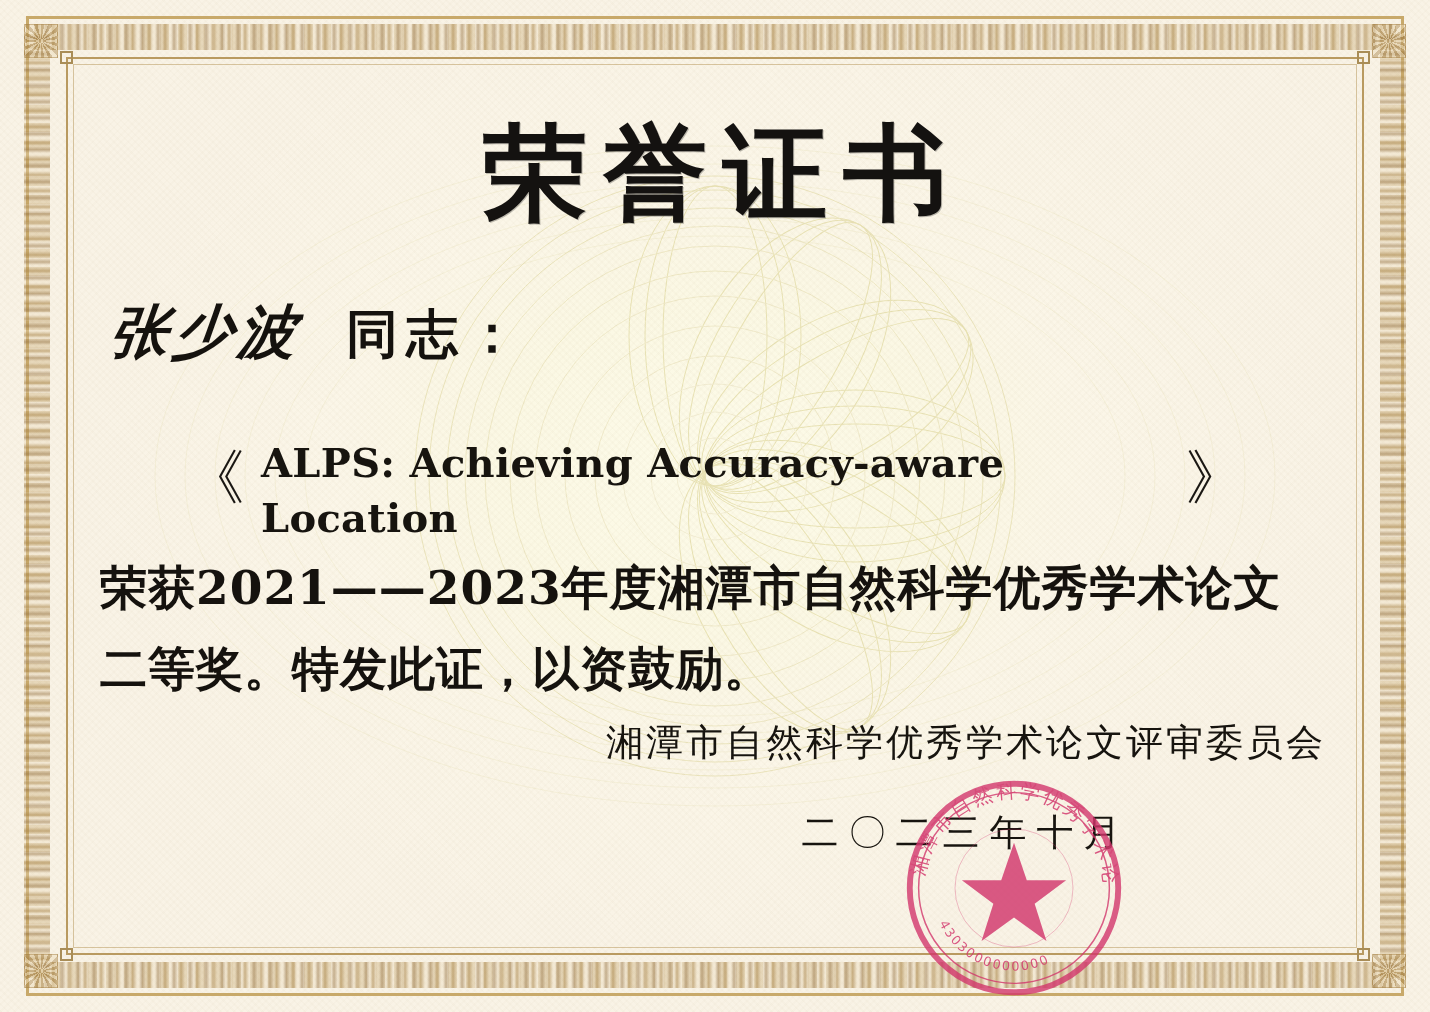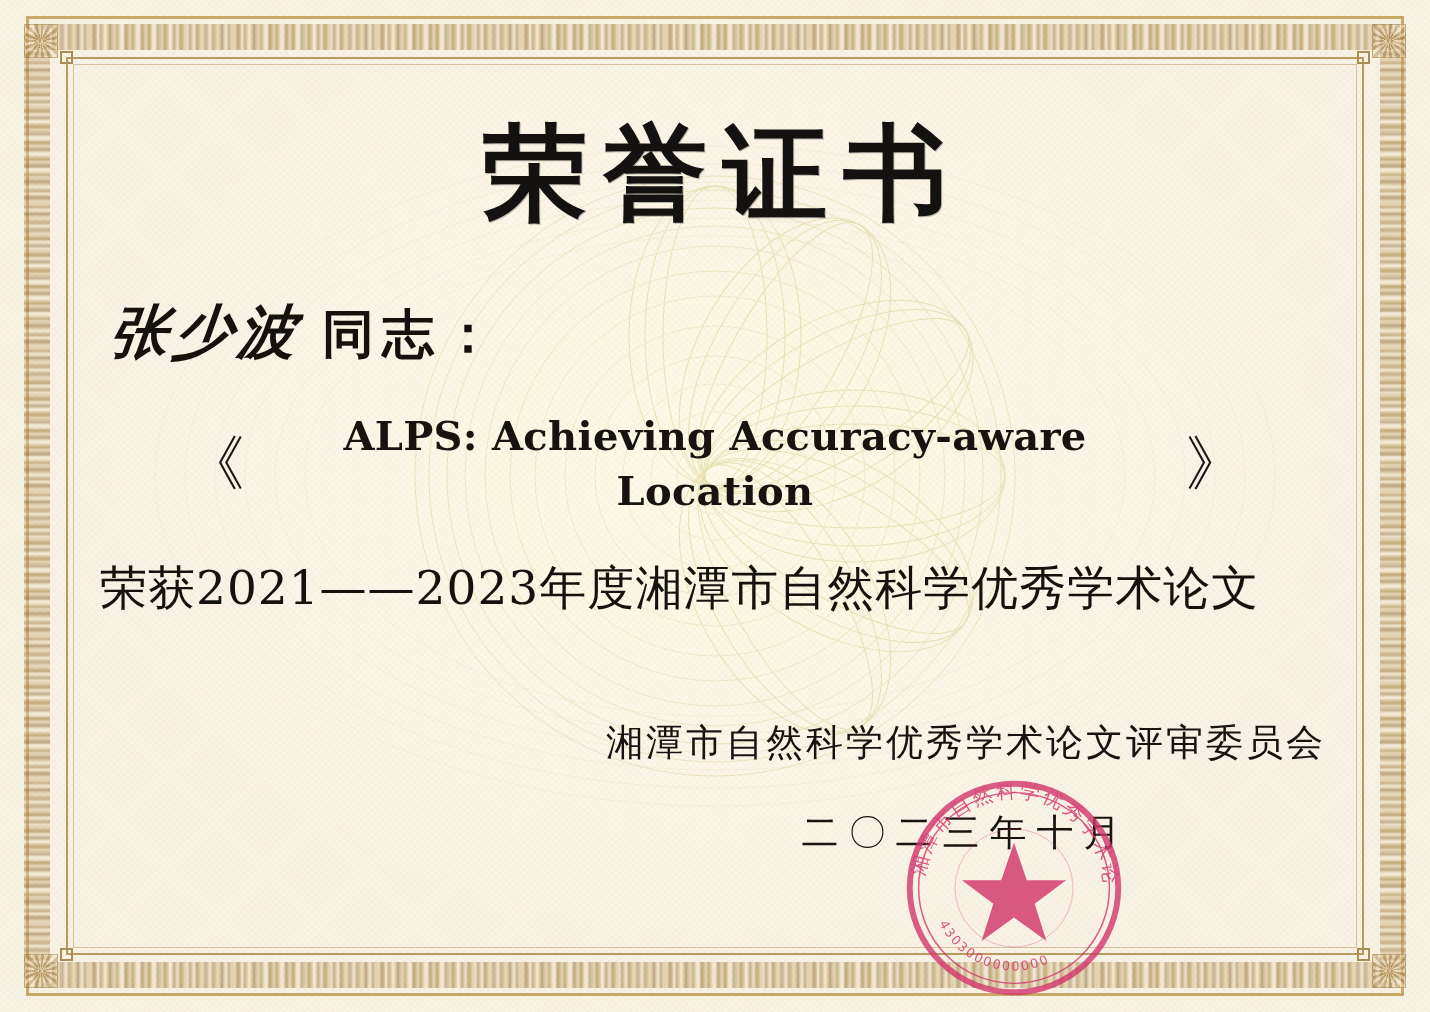--- a/index.html
+++ b/index.html
@@ -156,21 +156,21 @@
   .recipient-name {
     font-family: "DejaVu Serif", "Liberation Serif", serif;
     font-weight: 700;
     font-size: 58px;
     letter-spacing: 6px;
     font-style: italic;
     transform: skewX(-6deg);
     color: #15120e;
   }
   .recipient-suffix {
-    margin-left: 20px;
+    margin-left: 44px;
     font-family: "DejaVu Serif", "Liberation Serif", serif;
     font-weight: 700;
     font-size: 52px;
     letter-spacing: 8px;
     color: #15120e;
   }
 
   .paper-block {
     position: absolute;
     top: 330px;
@@ -184,36 +184,37 @@
     font-size: 60px;
     color: #1a1713;
     line-height: 1;
     font-family: "DejaVu Serif", "Liberation Serif", serif;
     flex: 0 0 auto;
   }
   .bracket.left { margin-right: 16px; }
   .bracket.right { margin-left: 16px; }
   .paper-title {
     flex: 1 1 auto;
-    text-align: center;
+    text-align: left;
     font-family: "DejaVu Serif", "Liberation Serif", serif;
     font-weight: 700;
     font-size: 40px;
     line-height: 1.38;
     color: #17140f;
     letter-spacing: 0.3px;
+    margin-top: 27px;
   }
 
   .body-text {
     position: absolute;
     top: 470px;
     left: 10px;
     right: 10px;
     font-family: "DejaVu Serif", "Liberation Serif", serif;
-    font-weight: 400;
+    font-weight: 700;
     font-size: 47px;
     line-height: 1.72;
     color: #15120e;
     letter-spacing: 1px;
   }
 
   .sign-block {
     position: absolute;
     right: 14px;
     top: 640px;
@@ -346,20 +347,21 @@
     <div class="paper-block">
       <span class="bracket left">《</span>
       <span class="paper-title">
         <span>ALPS: Achieving Accuracy-aware Location</span><br>
       </span>
       <span class="bracket right">》</span>
     </div>
 
     <div class="body-text">
       <div>荣获2021——2023年度湘潭市自然科学优秀学术论文</div>
+      <div>二等奖。特发此证，以资鼓励。</div>
     </div>
 
     <div class="sign-block">
       <div class="sign-org">湘潭市自然科学优秀学术论文评审委员会</div>
       <div class="sign-date">二〇二三年十月</div>
     </div>
 
     <svg class="seal" viewBox="0 0 240 240">
       <defs>
         <path id="sealArcTop" d="M 28,120 A 92,92 0 0 1 212,120"></path>

